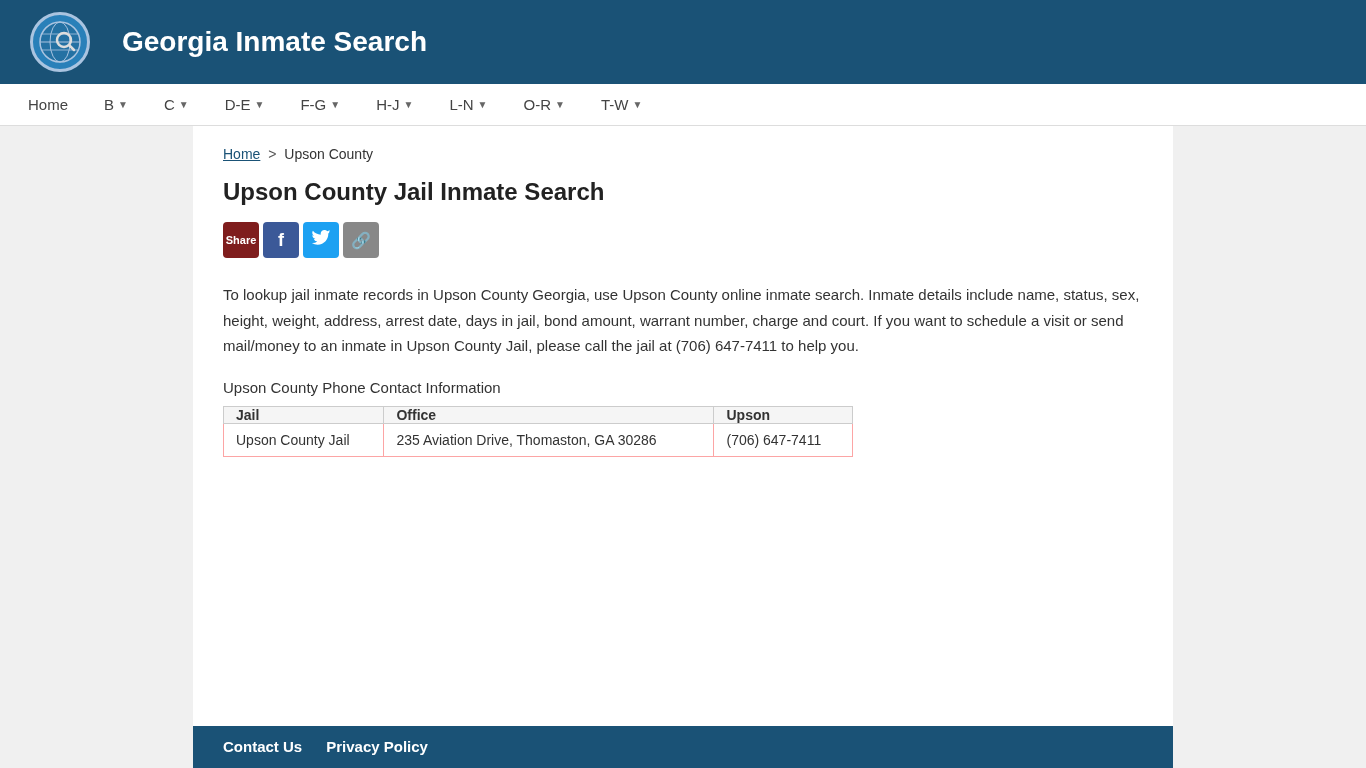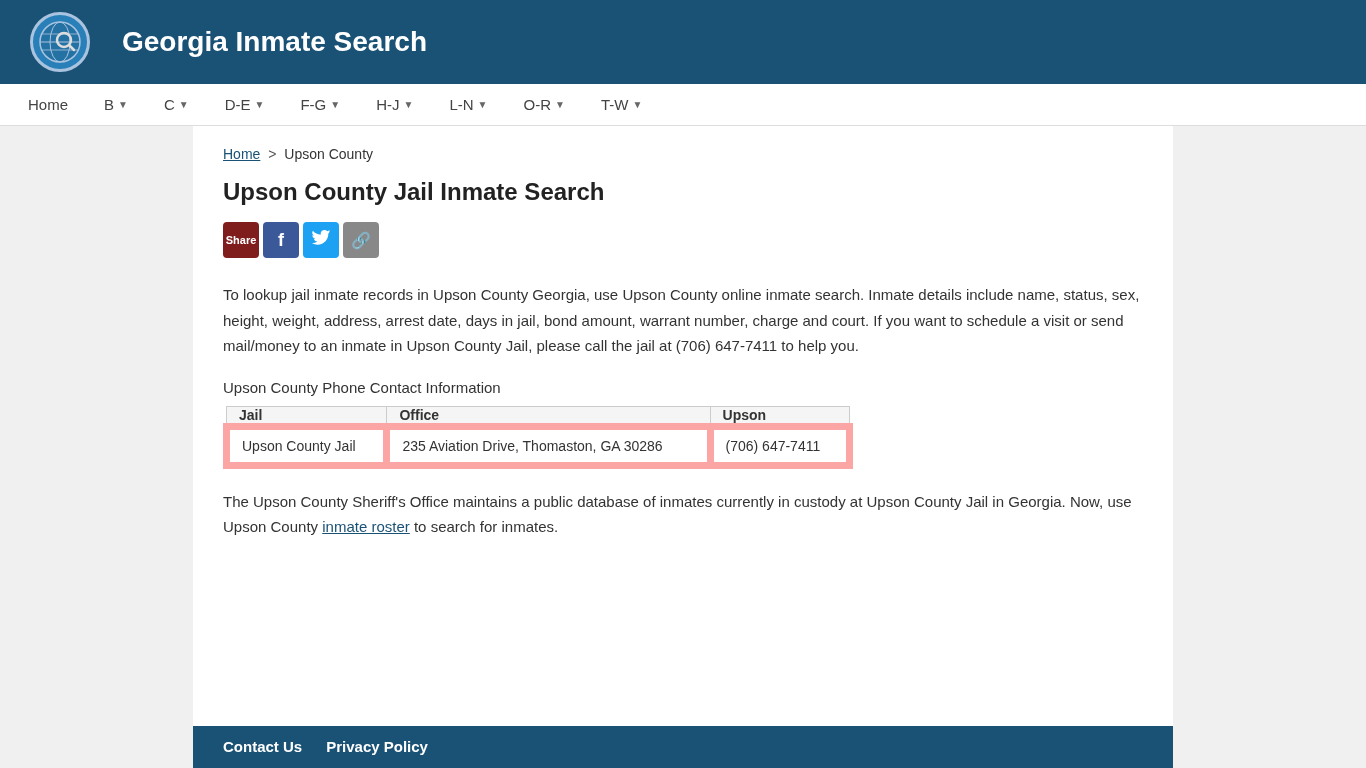--- a/index.html
+++ b/index.html
@@ -152,21 +152,21 @@
       font-size: 14px;
     }
     #jail-table th {
       background: #f5f5f5;
       border: 1px solid #ccc;
       padding: 0 12px;
       text-align: left;
       font-weight: bold;
     }
     #jail-table td {
-      border: 7px solid #fca5a5;
+      border: 1px solid #fca5a5;
       padding: 8px 12px;
     }
 
     
     #footer-text {
       font-size: 15px;
       line-height: 1.7;
       color: #333;
       font-family: Arial, sans-serif;
       margin-bottom: 0;
@@ -291,22 +291,19 @@
     </thead>
     <tbody>
       <tr>
         <td>Upson County Jail</td>
         <td>235 Aviation Drive, Thomaston, GA 30286</td>
         <td>(706) 647-7411</td>
       </tr>
     </tbody>
   </table>
 
-  <p id="footer-text">
-    <span>The Upson County Sheriff's Office maintains a public database of inmates currently in custody at Upson County Jail in Georgia. Now, use Upson County </span><a>inmate roster</a><span> to search for inmates.</span>
-  </p>
 
 </div>
 
 <div id="bottom-footer">
   <a class="footer-link">Contact Us</a>
   <a class="footer-link">Privacy Policy</a>
 </div>
 
 </body></html>

